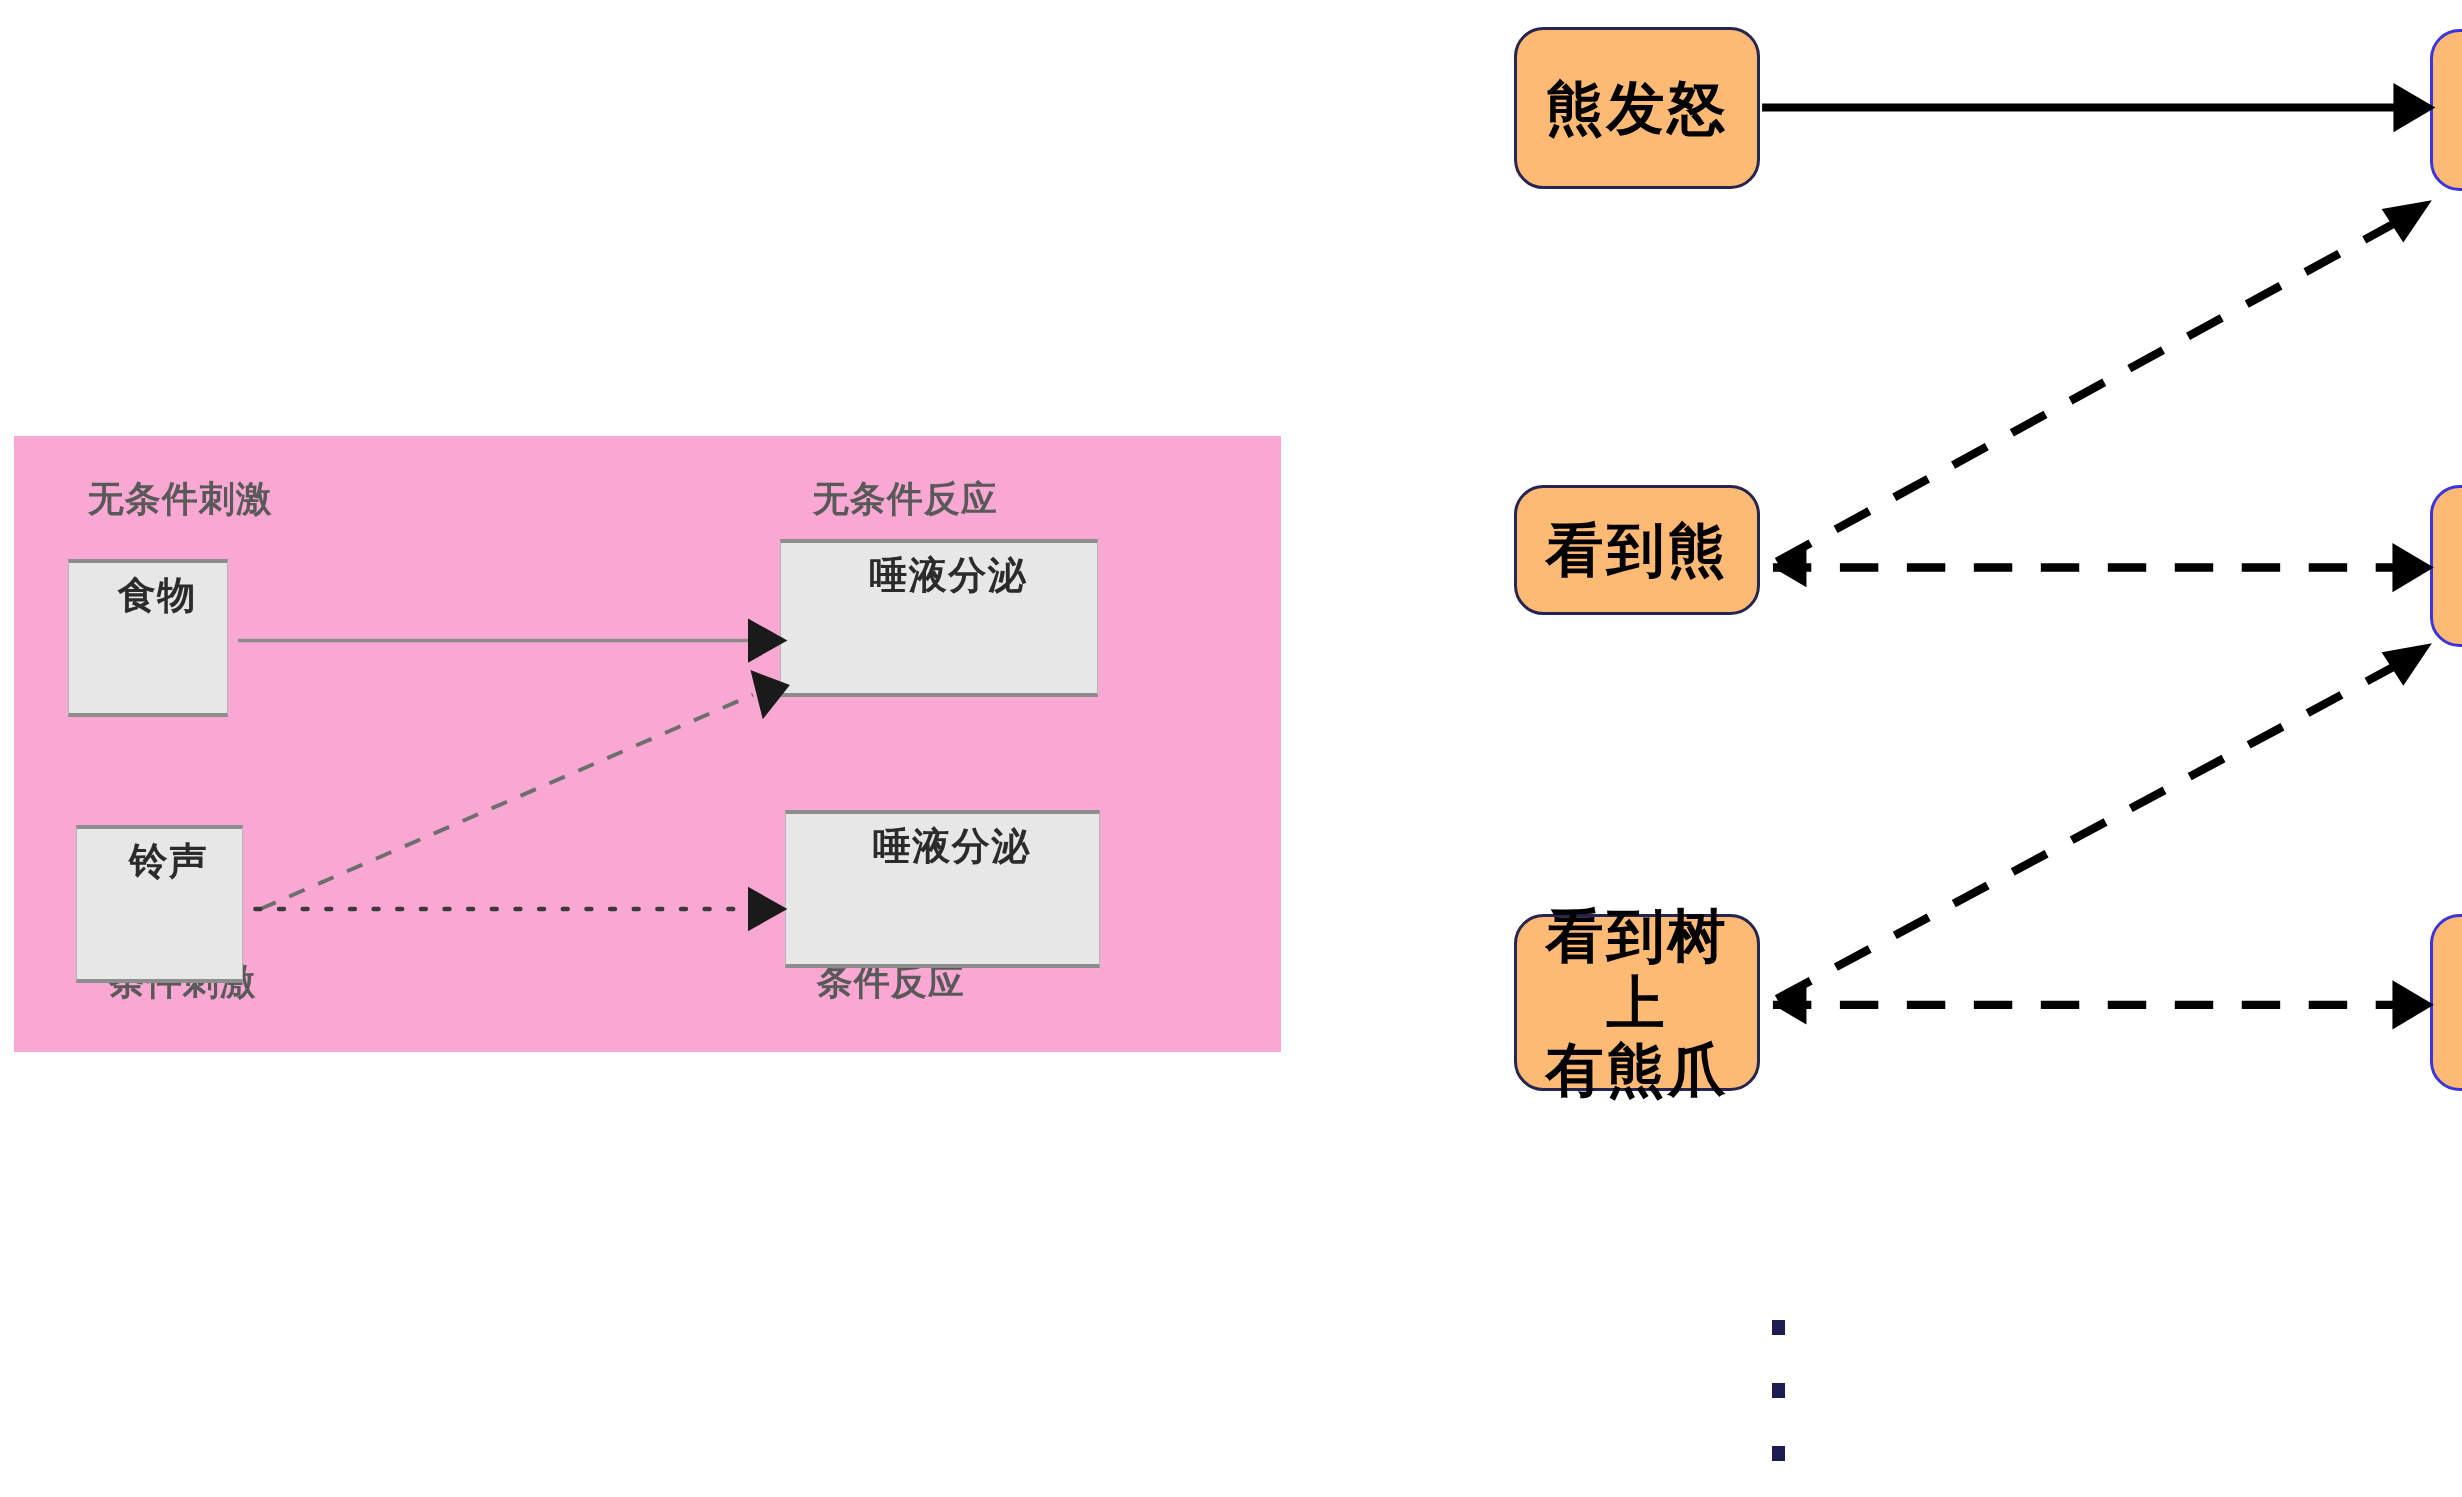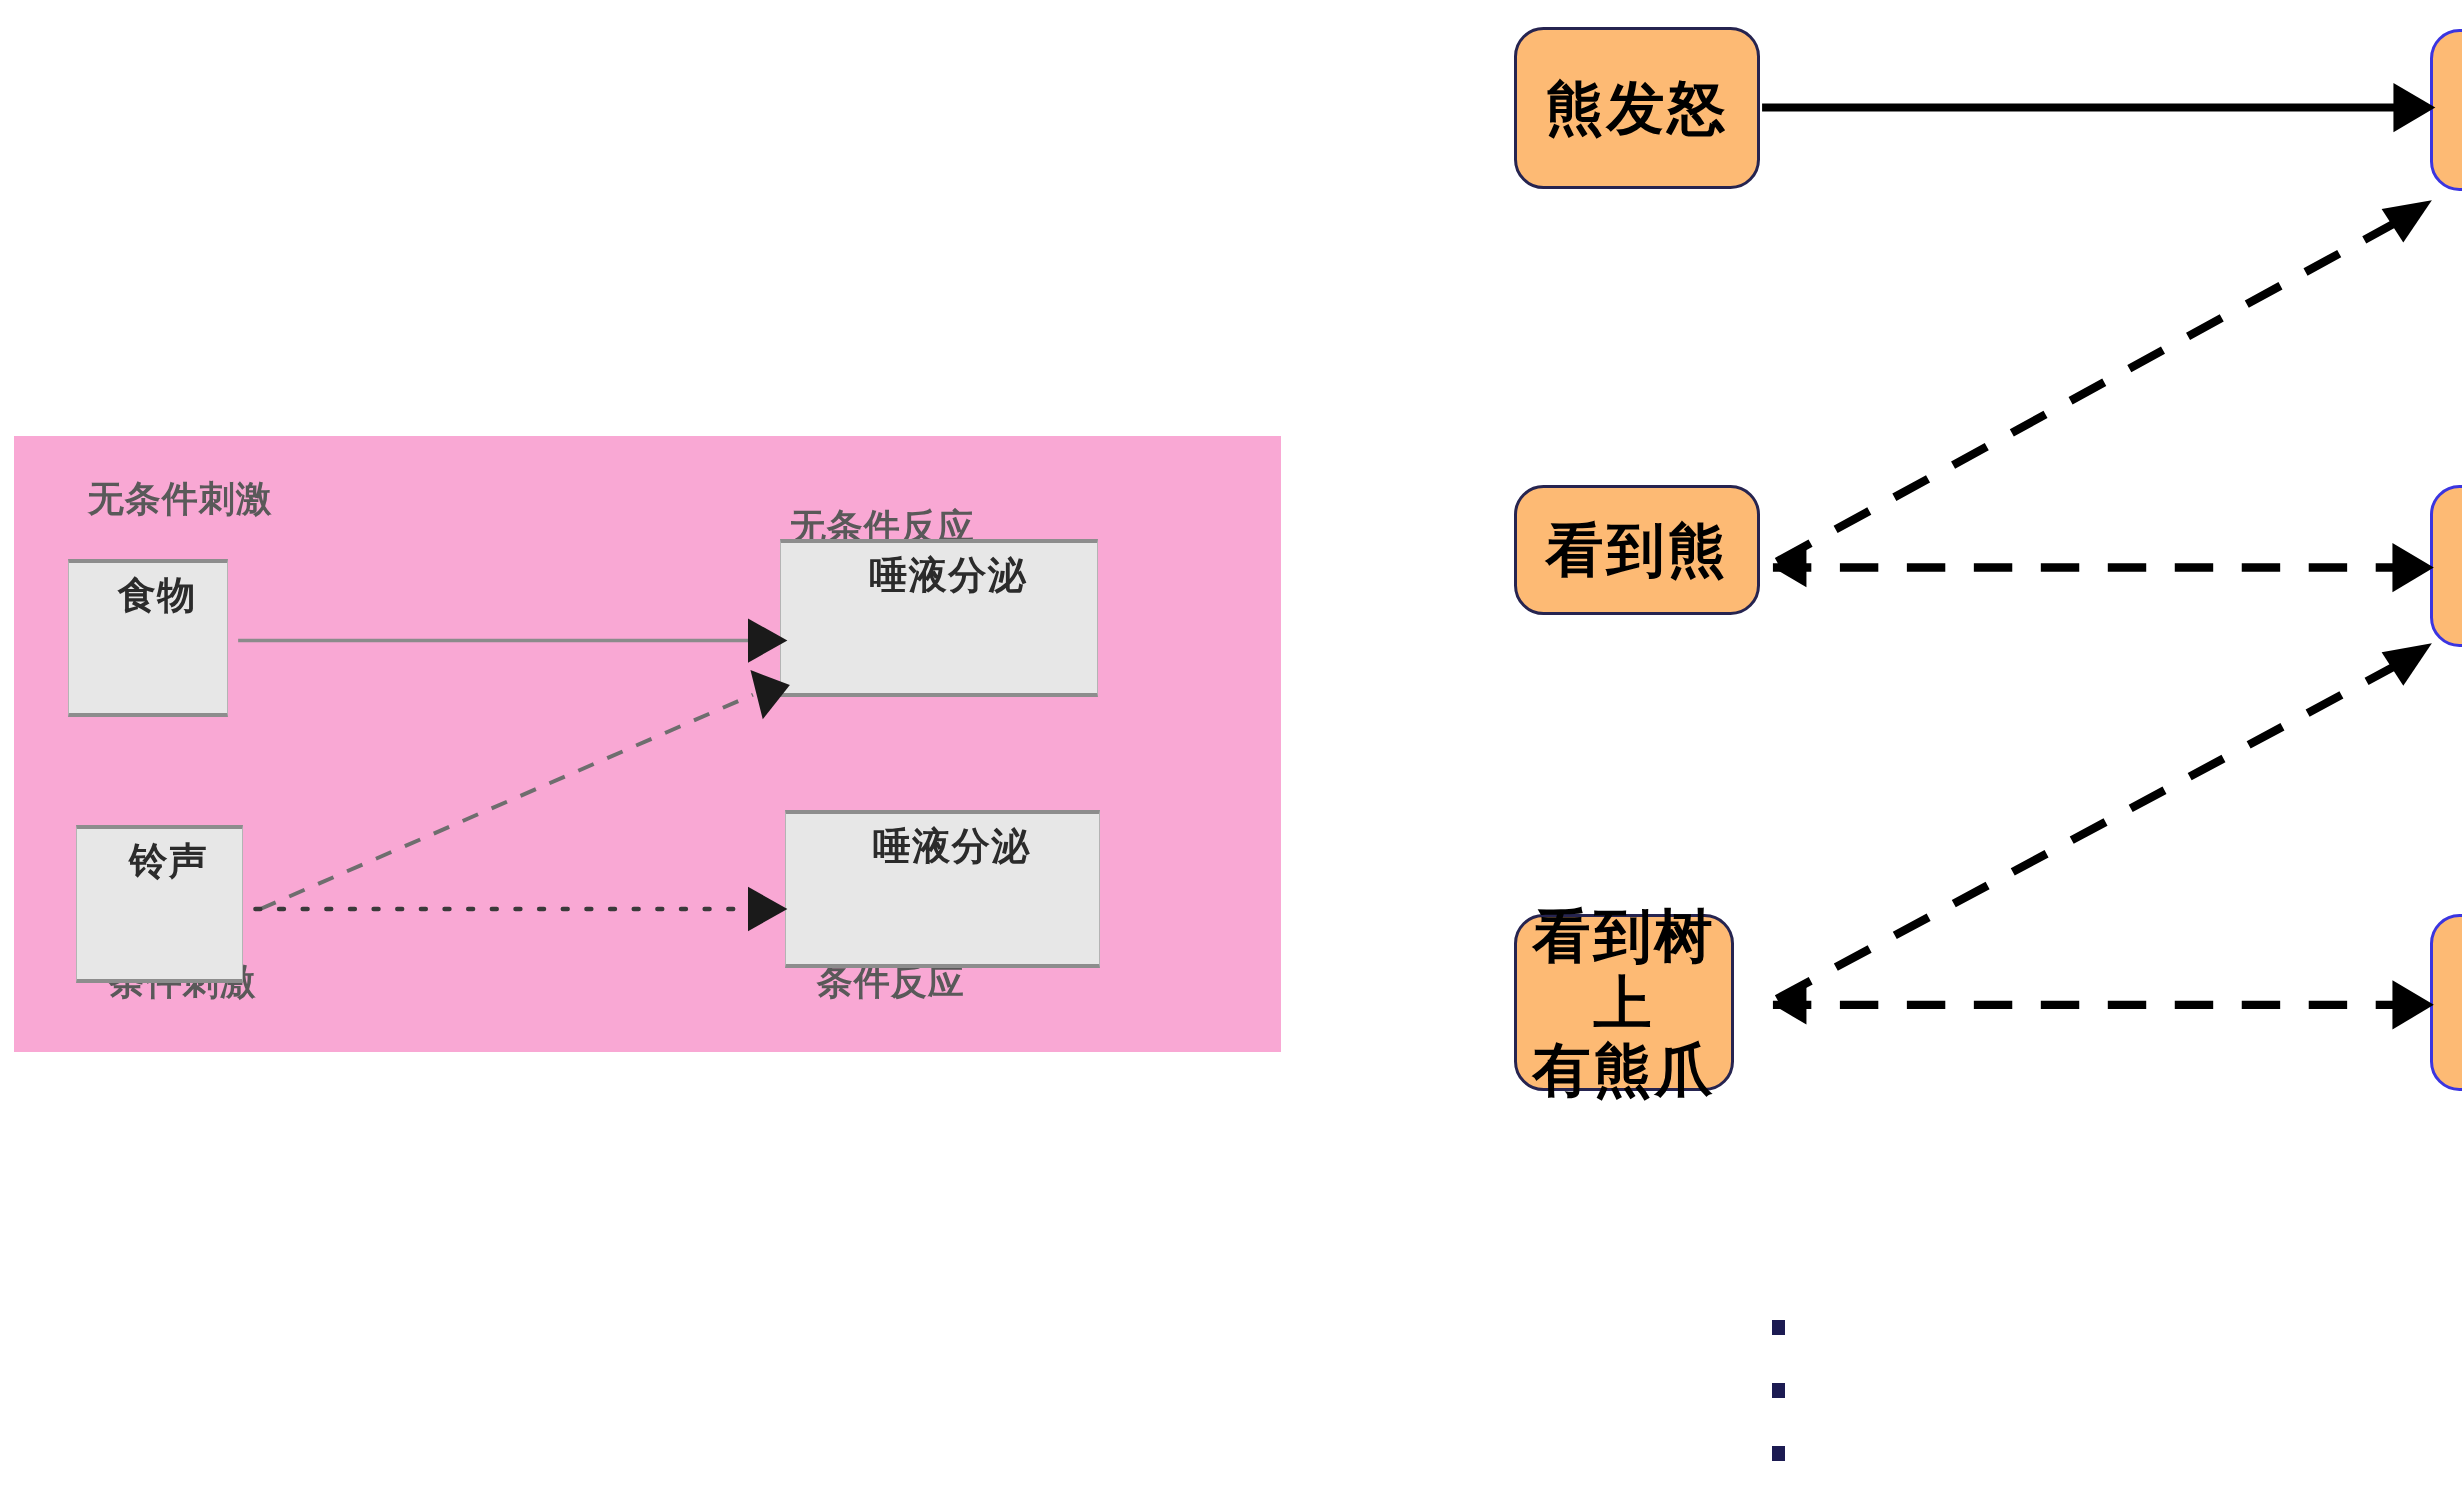--- a/index.html
+++ b/index.html
@@ -26,21 +26,21 @@
   }
   .pv-caption {
     position: absolute;
     color: #595959;
     font-size: 36px;
     font-weight: 700;
     letter-spacing: 1px;
     white-space: nowrap;
   }
   #cap-ucs  { left: 74px;  top: 39px;  }
-  #cap-ucr  { left: 776px; top: 39px; margin-top: 28px;  }
+  #cap-ucr  { left: 799px; top: 39px;  }
   #cap-cs   { left: 95px;  top: 522px;}
   #cap-cr   { left: 803px; top: 522px;}
 
   .pv-box {
     position: absolute;
     background: #e7e7e7;
     border: 1.5px solid #b4b4b4;
     border-top: 4.9px solid #8d8d8d;
     border-bottom: 4.9px solid #8d8d8d;
     box-sizing: border-box;
@@ -85,21 +85,21 @@
     font-weight: 700;
     letter-spacing: 3px;
     line-height: 1.16;
     white-space: pre-line;
   }
 
   #rl-bear-angry { left: 1514px; top: 27px;   width: 246px; height: 162px; }
   #rl-reward     { left: 2430px; top: 28.6px;   width: 222px; height: 162px; }
   #rl-see-bear   { left: 1514px; top: 485px;  width: 246px; height: 130px; }
   #rl-vsprime    { left: 2430px; top: 485px;  width: 222px; height: 162px; }
-  #rl-claw       { left: 1514px; top: 914px; width: 220px; height: 177px; }
+  #rl-claw       { left: 1514px; top: 914px; width: 246px; height: 177px; }
   #rl-vs         { left: 2430px; top: 914px; width: 222px; height: 177px; }
 
   #rl-svg { position:absolute; left:0; top:0; width:3306px; height:1498px; pointer-events:none; }
 
   
   .dot-col { position: absolute; }
   .dot { position: absolute; width: 12.8px; height: 14.8px; }
   .dot.navy { background: #1c1b52; }
   #dots-left  { left: 1772px; top: 1320px; }
   #dots-right { left: 2727px; top: 1320px; }

